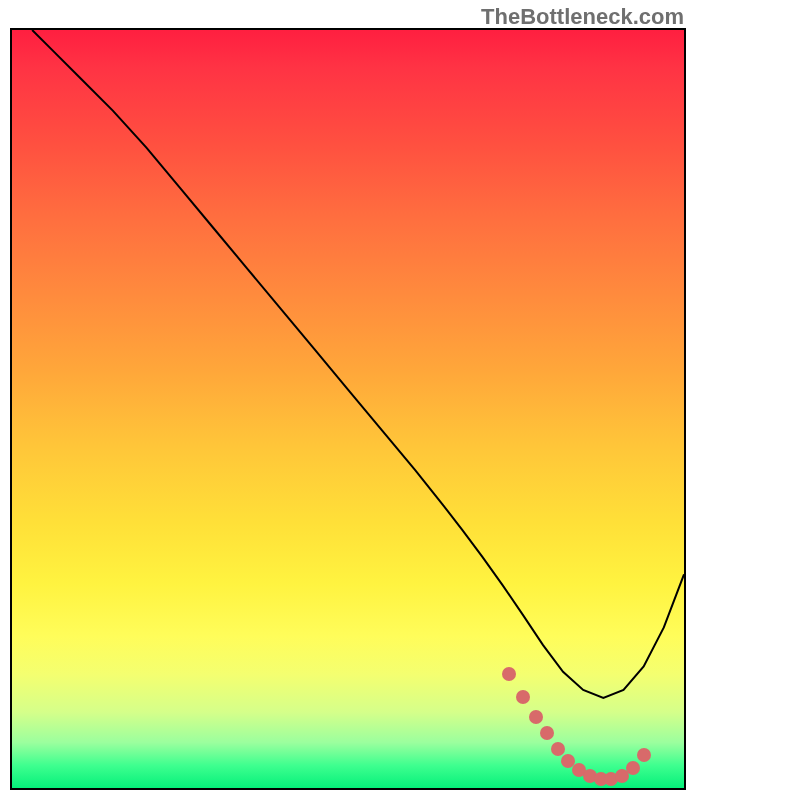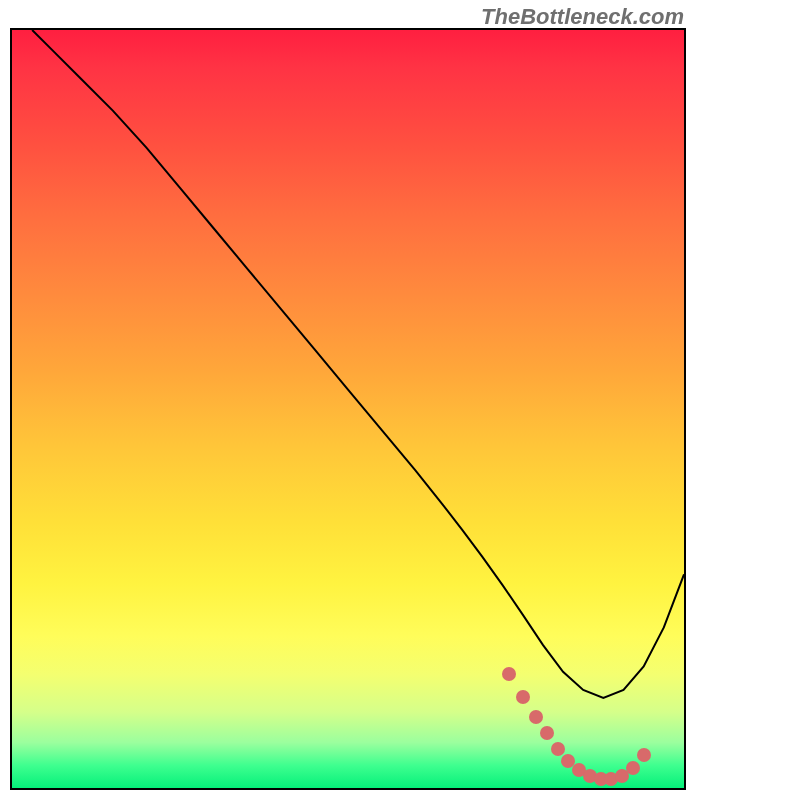--- a/index.html
+++ b/index.html
@@ -7,21 +7,20 @@
     padding: 0;
     background: #fff;
     width: 800px;
     height: 800px;
     overflow: hidden;
   }
   .container {
     position: relative;
     width: 696px;
     height: 800px;
-    font-style: italic;
   }
   .watermark {
     position: absolute;
     top: 4px;
     right: 12px;
     font-family: Arial, Helvetica, sans-serif;
     font-size: 22px;
     font-weight: bold;
     color: #6f6f6f;
     z-index: 10;

